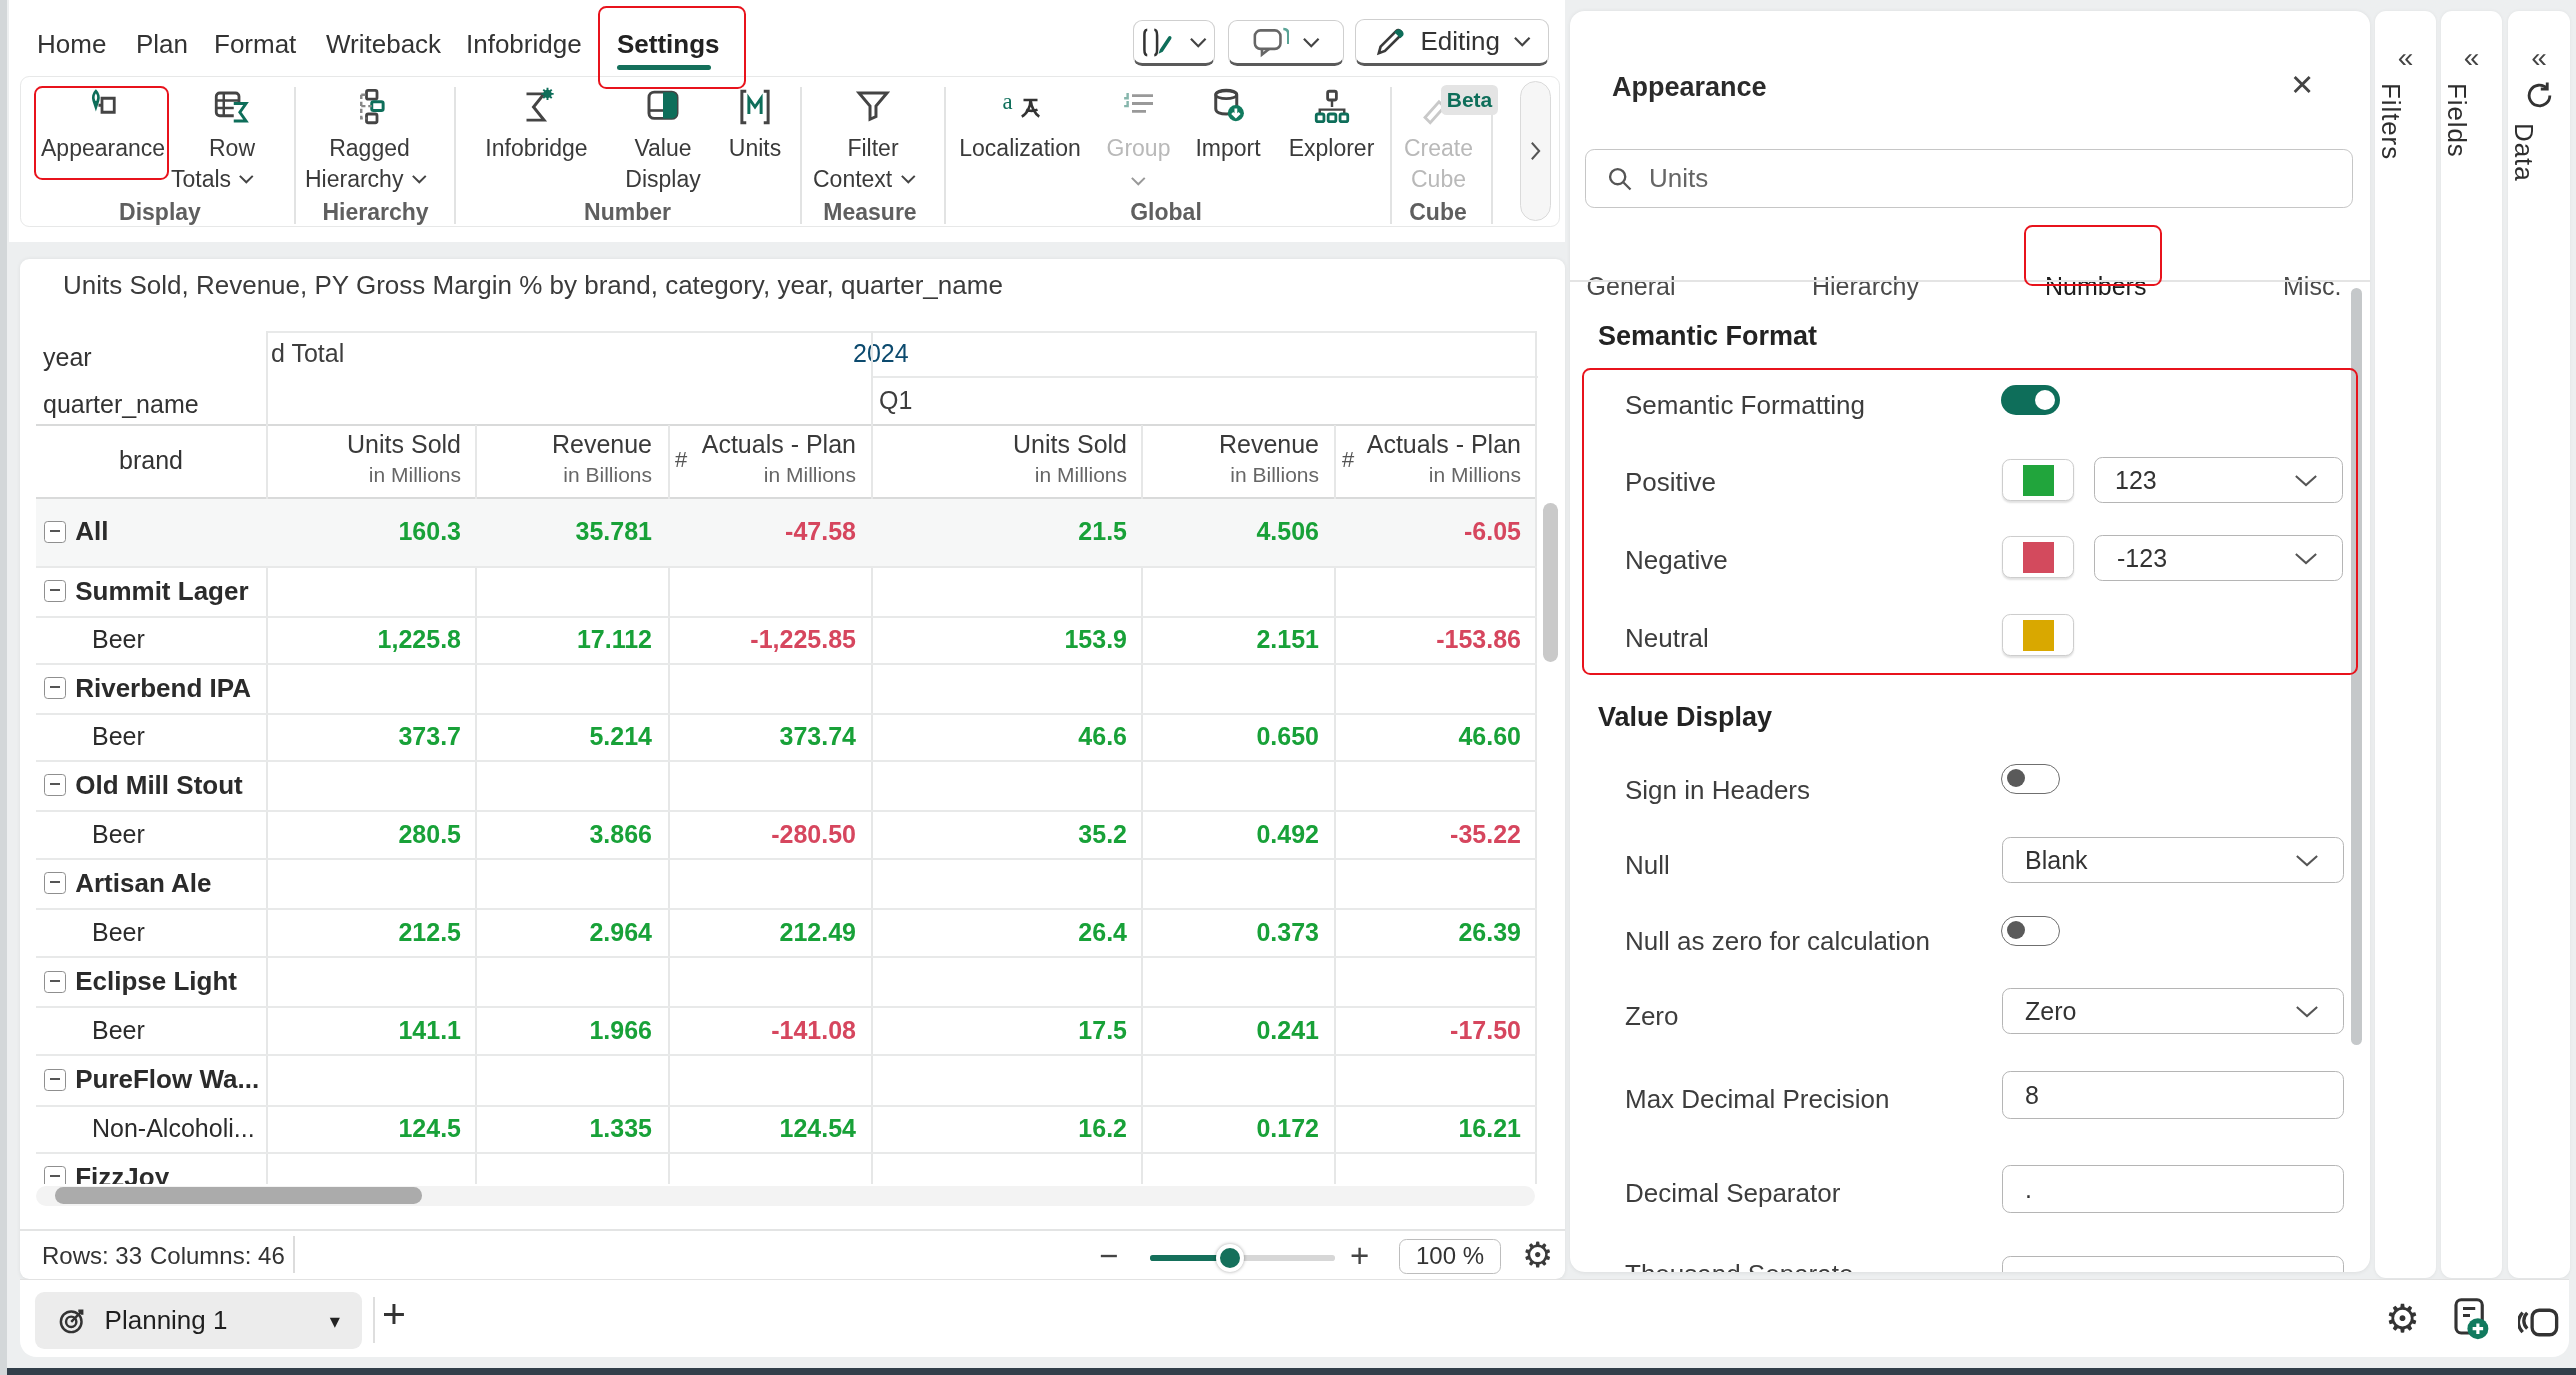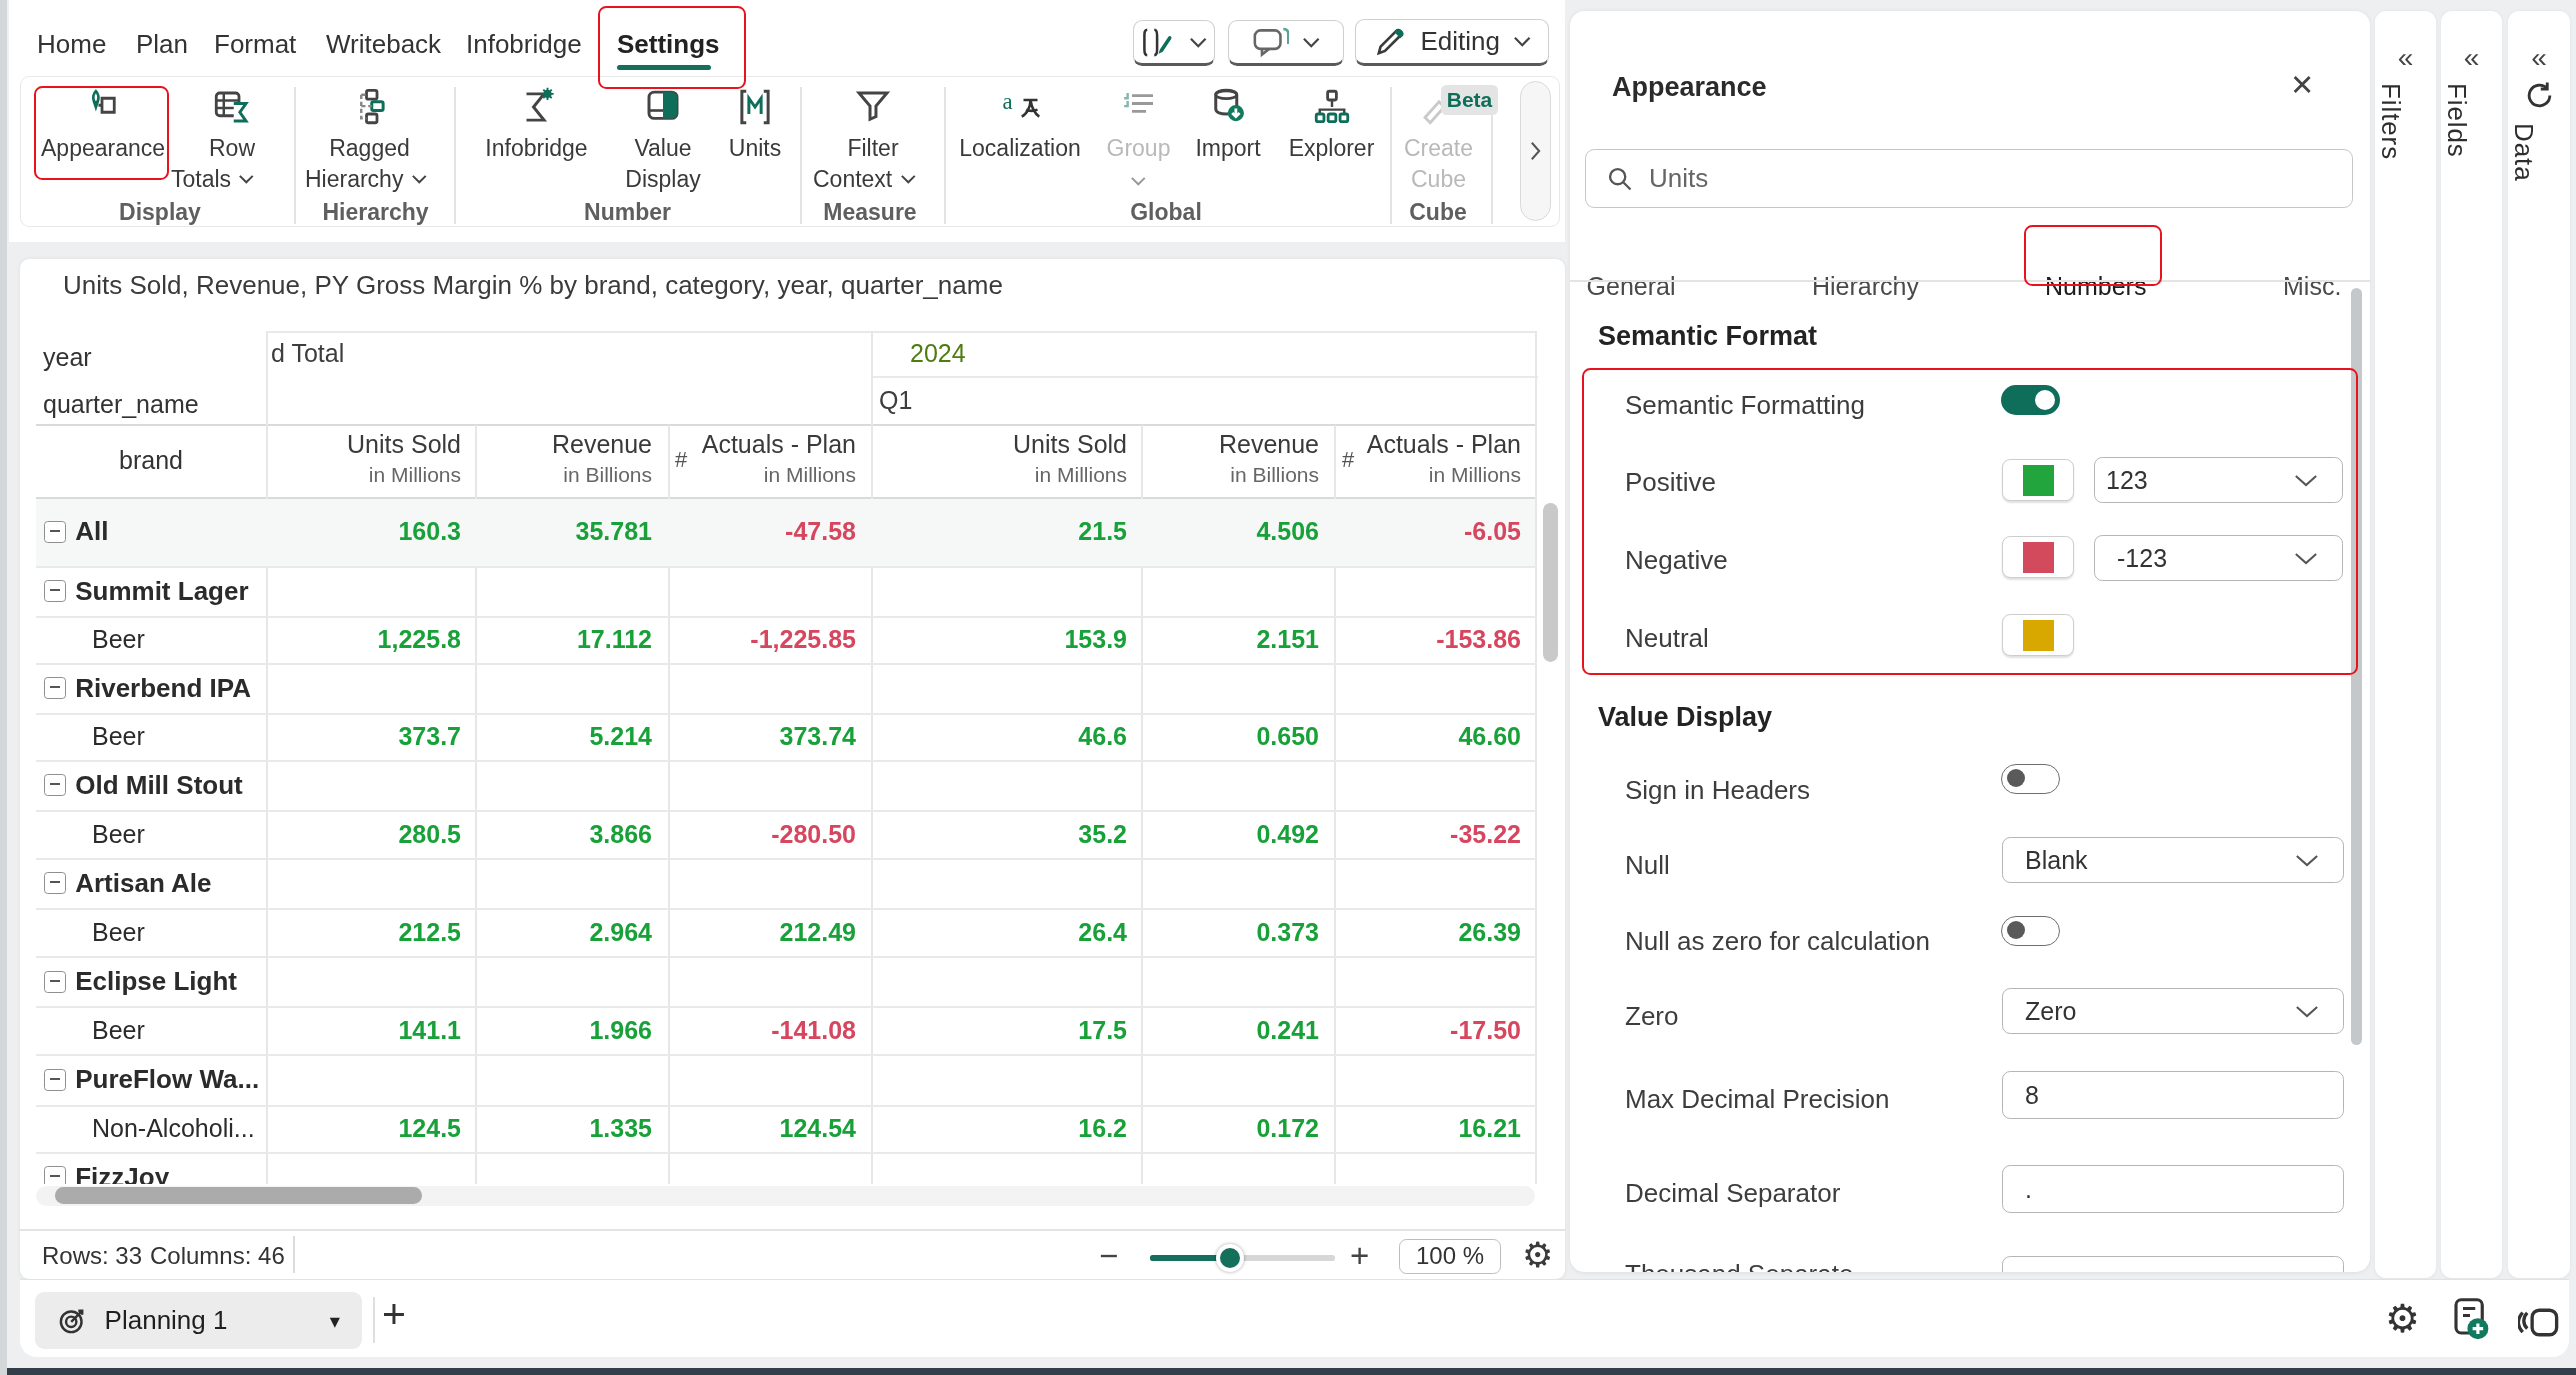--- a/index.html
+++ b/index.html
@@ -259,21 +259,21 @@
       </svg>
   </div>
 
   <div class="card x" style="left:20.3px;top:259px;width:1545px;height:1020px;border-radius:9.2px;overflow:hidden"></div>
 
   <div class="x" style="left:63px;top:270px;font-size:26px;color:#3b3b3b">Units Sold, Revenue, PY Gross Margin % by brand, category, year, quarter_name</div>
 
   <div class="x" style="left:43px;top:343px;font-size:25px;color:#333">year</div>
   <div class="x" style="left:43px;top:390px;font-size:25px;color:#333">quarter_name</div>
   <div class="x" style="left:271px;top:339px;font-size:25px;color:#3d3d3d">d Total</div>
-  <div class="x" style="left:910px;top:339px;font-size:25px;color:#4d7c0f">2024</div>
+  <div class="x" style="left:853px;top:339px;font-size:25px;color:#0c4a6e">2024</div>
   <div class="x" style="left:879px;top:386px;font-size:25px;color:#3d3d3d">Q1</div>
   <div class="x" style="left:36px;top:446px;width:230px;text-align:center;font-size:25px;color:#333">brand</div>
 
   <div class="th1" style="left:266px;top:430px;width:195px">Units Sold</div>
   <div class="th2" style="left:266px;top:463px;width:195px">in Millions</div>
   <div class="th1" style="left:475px;top:430px;width:177px">Revenue</div>
   <div class="th2" style="left:475px;top:463px;width:177px">in Billions</div>
   <div class="x" style="left:675px;top:447px;font-size:22px;color:#555">#</div>
   <div class="th1" style="left:668px;top:430px;width:188px">Actuals - Plan</div>
   <div class="th2" style="left:668px;top:463px;width:188px">in Millions</div>
@@ -454,21 +454,21 @@
 
     <div class="redbox" style="left:12px;top:357px;width:776px;height:307px"></div>
 
     <div class="plabel" style="top:379px">Semantic Formatting</div>
     <div class="ptoggle ton" style="left:431px;top:374px"></div>
 
     <div class="plabel" style="top:456px">Positive</div>
     <div class="swatch" style="left:432px;top:448px">
         <span class="c" style="background:#21a53c"></span>
       </div>
-    <div class="dd" style="left:524px;top:446px;width:249px;height:46px;padding-left:11px">
+    <div class="dd" style="left:524px;top:446px;width:249px;height:46px;padding-left:20px">
       <span class="txt">123</span>
       <svg style="position:absolute;right:24px" width="24" height="13" viewBox="0 0 26 14">
           <polyline points="2,2 13,12 24,2" fill="none" stroke="#555" stroke-width="2.2"></polyline>
         </svg>
     </div>
 
     <div class="plabel" style="top:534px">Negative</div>
     <div class="swatch" style="left:432px;top:525px">
         <span class="c" style="background:#d34a5d"></span>
       </div>

